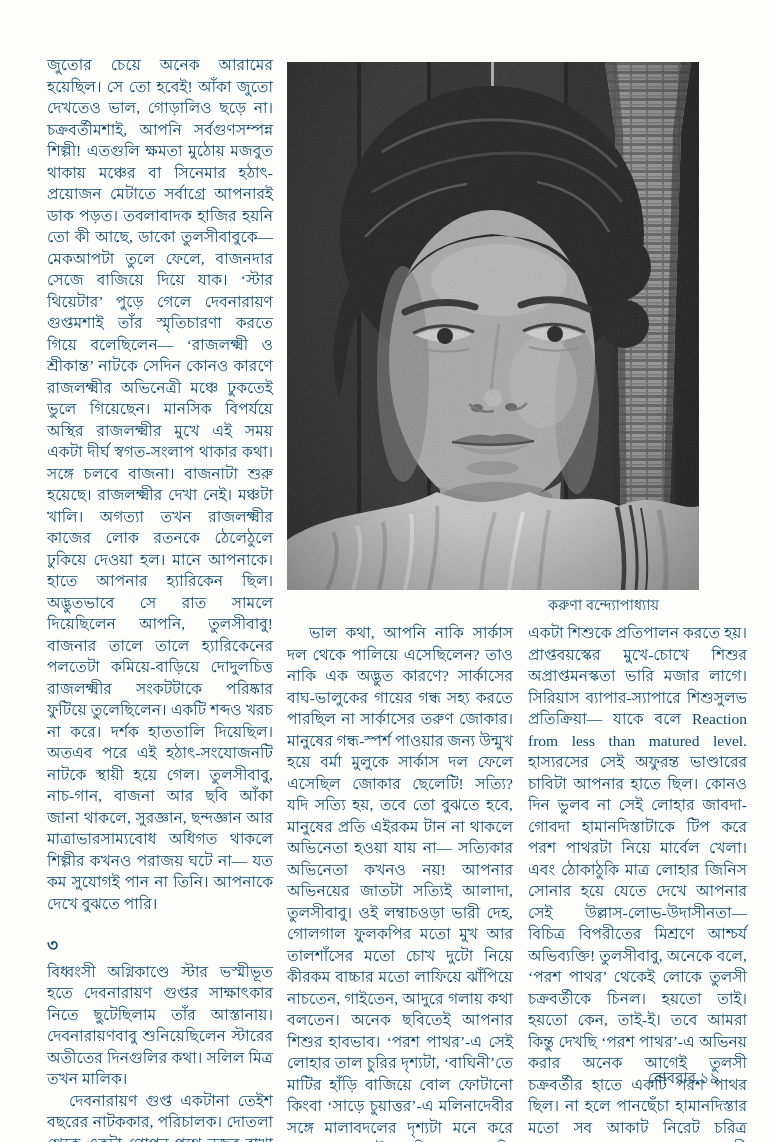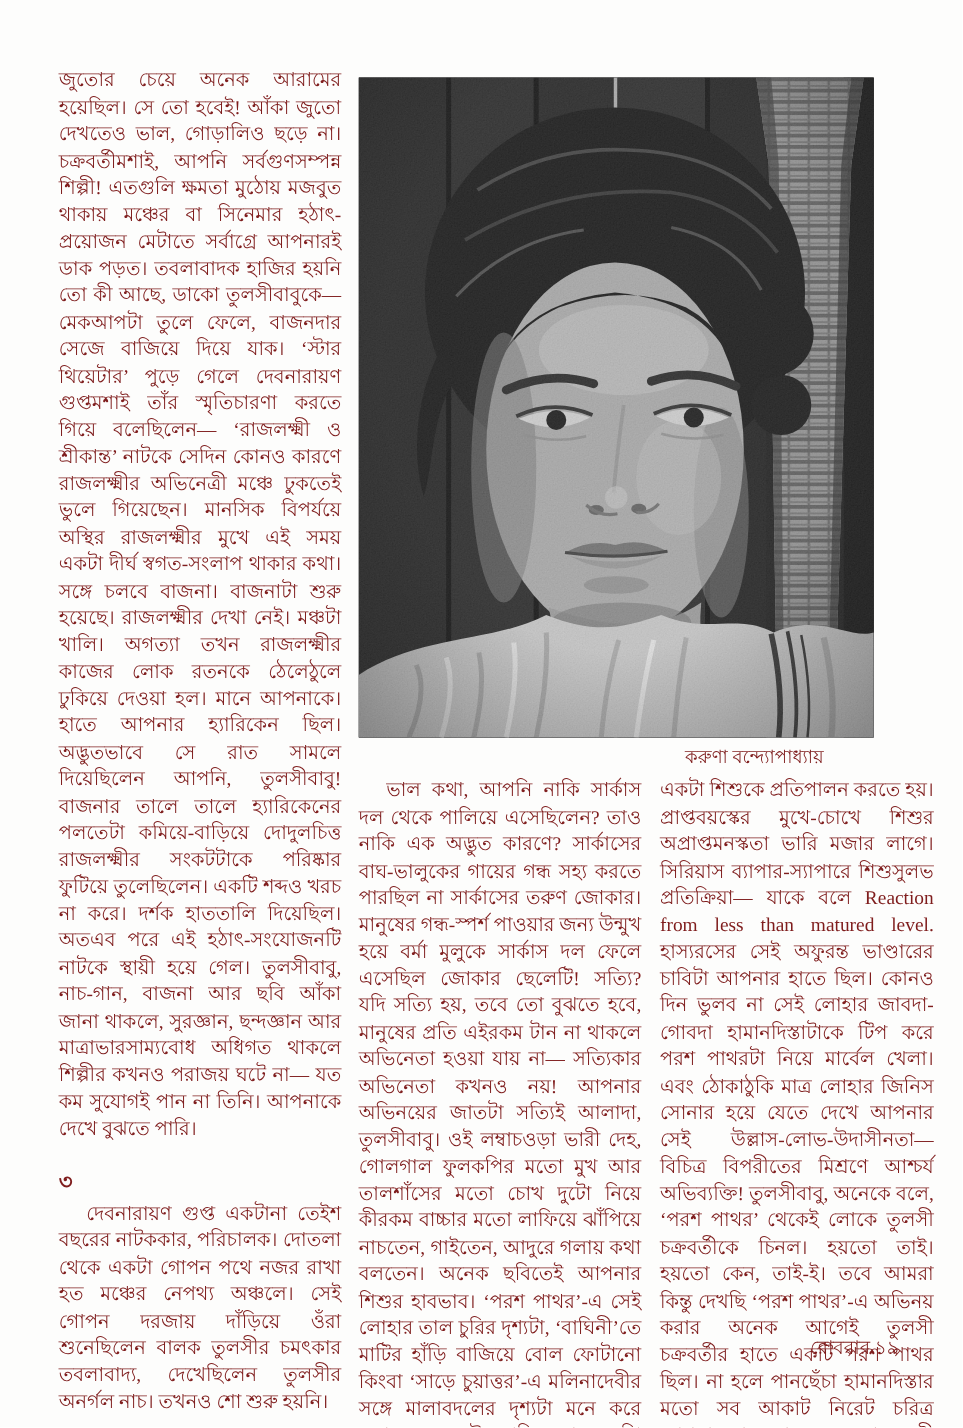--- a/index.html
+++ b/index.html
@@ -1,19 +1,19 @@
 <!DOCTYPE html>
 <html lang="bn"><head>
 <meta charset="utf-8">
 <style>
   *{box-sizing:border-box;margin:0;padding:0}
   html,body{background:#ffffff}
   .page{
     position:relative;width:770px;height:1142px;margin:0 auto;
-    background:#fdfdfc;color:#7f1d1d;overflow:hidden;
+    background:#fdfdfc;color:#0c4a6e;overflow:hidden;
     font-family:"Liberation Serif","DejaVu Serif",serif;
   }
   .col{position:absolute;text-align:justify;font-size:15.5px;line-height:21.5px}
   .col p{margin:0}
   .col p.indent{text-indent:22px}
   .col1{left:47px;top:54px;width:226px}
   .col2{left:287px;top:622px;width:226px}
   .col3{left:528px;top:622px;width:219px}
   .section-marker{font-weight:bold;font-size:17px;margin-top:21px !important;margin-bottom:4px !important;text-align:left}
   .photo{position:absolute;left:287px;top:62px;width:412px;height:528px;background:#161616}
@@ -22,20 +22,21 @@
   .footer{position:absolute;left:648px;top:1066px;font-size:15px}
 </style>
 </head>
 <body>
 
 <div class="page">
 
   <div class="col col1">
     <p>জুতোর চেয়ে অনেক আরামের হয়েছিল। সে তো হবেই! আঁকা জুতো দেখতেও ভাল, গোড়ালিও ছড়ে না। চক্রবর্তীমশাই, আপনি সর্বগুণসম্পন্ন শিল্পী! এতগুলি ক্ষমতা মুঠোয় মজবুত থাকায় মঞ্চের বা সিনেমার হঠাৎ-প্রয়োজন মেটাতে সর্বাগ্রে আপনারই ডাক পড়ত। তবলাবাদক হাজির হয়নি তো কী আছে, ডাকো তুলসীবাবুকে— মেকআপটা তুলে ফেলে, বাজনদার সেজে বাজিয়ে দিয়ে যাক। ‘স্টার থিয়েটার’ পুড়ে গেলে দেবনারায়ণ গুপ্তমশাই তাঁর স্মৃতিচারণা করতে গিয়ে বলেছিলেন— ‘রাজলক্ষ্মী ও শ্রীকান্ত’ নাটকে সেদিন কোনও কারণে রাজলক্ষ্মীর অভিনেত্রী মঞ্চে ঢুকতেই ভুলে গিয়েছেন। মানসিক বিপর্যয়ে অস্থির রাজলক্ষ্মীর মুখে এই সময় একটা দীর্ঘ স্বগত-সংলাপ থাকার কথা। সঙ্গে চলবে বাজনা। বাজনাটা শুরু হয়েছে। রাজলক্ষ্মীর দেখা নেই। মঞ্চটা খালি। অগত্যা তখন রাজলক্ষ্মীর কাজের লোক রতনকে ঠেলেঠুলে ঢুকিয়ে দেওয়া হল। মানে আপনাকে। হাতে আপনার হ্যারিকেন ছিল। অদ্ভুতভাবে সে রাত সামলে দিয়েছিলেন আপনি, তুলসীবাবু! বাজনার তালে তালে হ্যারিকেনের পলতেটা কমিয়ে-বাড়িয়ে দোদুলচিত্ত রাজলক্ষ্মীর সংকটটাকে পরিষ্কার ফুটিয়ে তুলেছিলেন। একটি শব্দও খরচ না করে। দর্শক হাততালি দিয়েছিল। অতএব পরে এই হঠাৎ-সংযোজনটি নাটকে স্থায়ী হয়ে গেল। তুলসীবাবু, নাচ-গান, বাজনা আর ছবি আঁকা জানা থাকলে, সুরজ্ঞান, ছন্দজ্ঞান আর মাত্রাভারসাম্যবোধ অধিগত থাকলে শিল্পীর কখনও পরাজয় ঘটে না— যত কম সুযোগই পান না তিনি। আপনাকে দেখে বুঝতে পারি।</p>
     <p class="section-marker">৩</p>
+    <p>বিধ্বংসী অগ্নিকাণ্ডে স্টার ভস্মীভূত হতে দেবনারায়ণ গুপ্তর সাক্ষাৎকার নিতে ছুটেছিলাম তাঁর আস্তানায়। দেবনারায়ণবাবু শুনিয়েছিলেন স্টারের অতীতের দিনগুলির কথা। সলিল মিত্র তখন মালিক।</p>
     <p class="indent">দেবনারায়ণ গুপ্ত একটানা তেইশ বছরের নাটককার, পরিচালক। দোতলা থেকে একটা গোপন পথে নজর রাখা হত মঞ্চের নেপথ্য অঞ্চলে। সেই গোপন দরজায় দাঁড়িয়ে ওঁরা শুনেছিলেন বালক তুলসীর চমৎকার তবলাবাদ্য, দেখেছিলেন তুলসীর অনর্গল নাচ। তখনও শো শুরু হয়নি।</p>
 
   </div>
 
   <figure class="photo">
     <svg viewBox="0 0 412 528" preserveAspectRatio="none" aria-hidden="true">
       <defs>
         <filter id="grain" x="0" y="0" width="100%" height="100%">
           <feTurbulence type="fractalNoise" baseFrequency="0.85" numOctaves="3" stitchTiles="stitch"></feTurbulence>
           <feColorMatrix type="matrix" values="0.33 0.33 0.33 0 0  0.33 0.33 0.33 0 0  0.33 0.33 0.33 0 0  0 0 0 0 0.16"></feColorMatrix>

